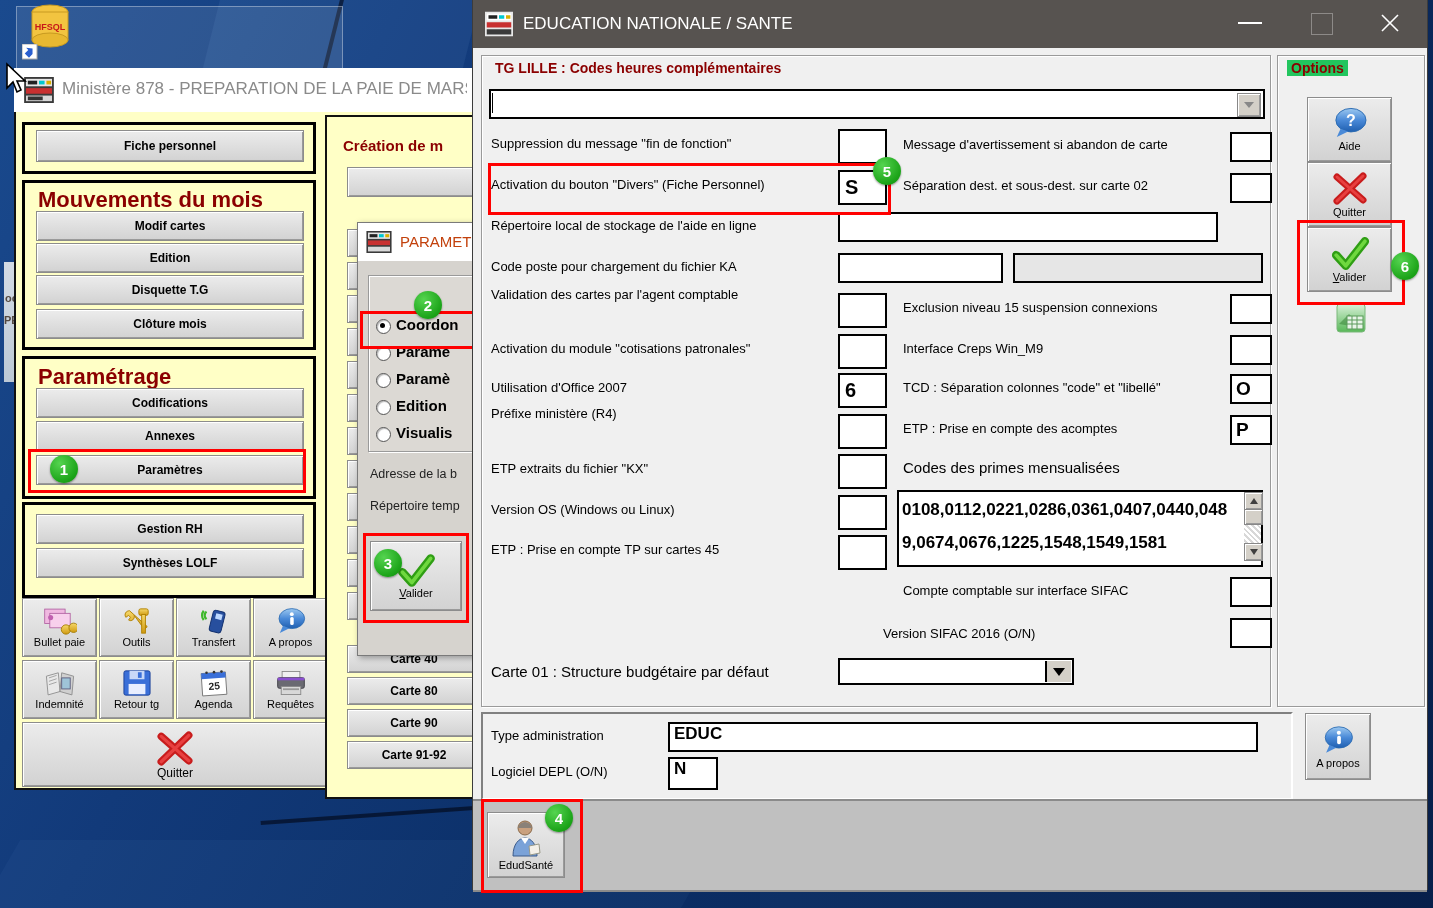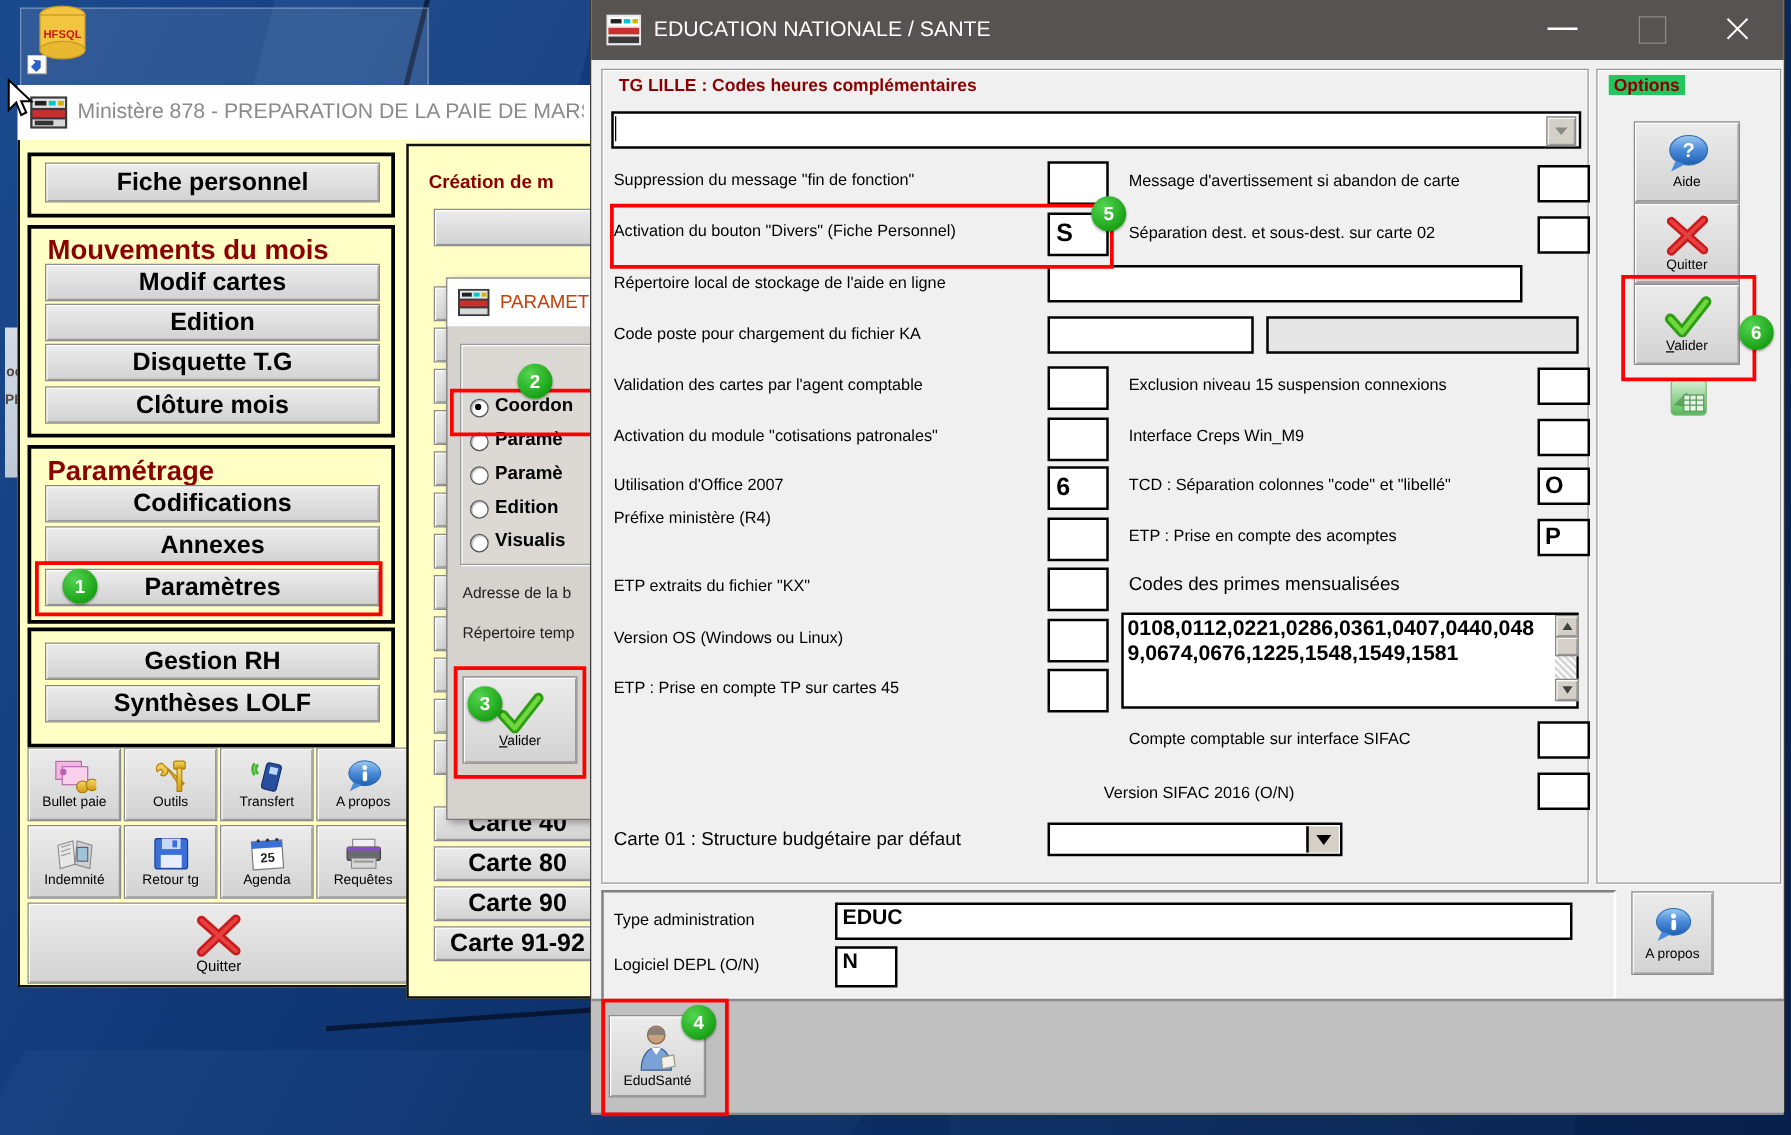--- a/index.html
+++ b/index.html
@@ -11,21 +11,21 @@
        background:linear-gradient(118deg,#1a4a8e 0%,#123a7a 28%,#0b2f67 55%,#071f4a 100%);}
   .wp-shape{background:rgba(120,170,230,0.10);}
   .wp-line{background:rgba(0,0,10,0.55);}
   .glass-pane{background:rgba(255,255,255,0.10);border:1px solid rgba(255,255,255,0.35);}
   .frag-strip{left:4px;top:262px;width:14px;height:120px;background:linear-gradient(#e8ecef,#cfd8de);opacity:.9;}
   .frag-txt{font-size:11px;color:#5a4a3a;font-weight:bold;}
   
   .btn3d{background:linear-gradient(#ececec,#d2d2d2);border:1px solid #8c8c8c;
          box-shadow:inset 1px 1px 0 #ffffff, inset -1px -1px 0 #9a9a9a;
          display:flex;align-items:center;justify-content:center;color:#000;}
-  .btn-big{font-weight:bold;font-size:20px;}
+  .btn-big{font-weight:bold;font-size:12px;}
   .panel{border:3px solid #000;background:transparent;}
   .hdr-red{color:#8b0000;font-weight:bold;font-size:22px;}
   .lbl{font-size:13px;color:#000;white-space:nowrap;}
   .lbl-lg{font-size:15px;color:#000;white-space:nowrap;}
   .chk{width:40px;height:31px;background:#fff;border:2px solid #000;font-weight:bold;font-size:20px;
        padding-left:5px;line-height:30px;color:#000;}
   .chk-sm{width:34px;height:26px;background:#fff;border:2px solid #000;font-weight:bold;font-size:19px;
        padding-left:4px;line-height:25px;color:#000;}
   .inp{background:#fff;border:2px solid #000;font-size:15px;color:#000;}
   .ann-box{border:3px solid #ff0000;z-index:50;pointer-events:none;}
@@ -339,21 +339,21 @@
     <div class="abs chk" style="left:365px;top:170px;">S</div>
     <div class="abs ann-box" style="left:15px;top:163px;width:397px;height:46px;"></div>
     <div class="abs ann-num" style="left:400px;top:157px;">5</div>
 
     <span class="abs lbl" style="left:18px;top:218px;">Répertoire local de stockage de l'aide en ligne</span>
     <div class="abs inp" style="left:365px;top:212px;width:376px;height:26px;"></div>
     <span class="abs lbl" style="left:18px;top:259px;">Code poste pour chargement du fichier KA</span>
     <div class="abs inp" style="left:365px;top:253px;width:161px;height:26px;"></div>
     <div class="abs inp" style="left:540px;top:253px;width:246px;height:26px;background:#e6e6e6;"></div>
 
-    <span class="abs lbl" style="left:18px;top:300px;">Validation des cartes par l'agent comptable</span>
+    <span class="abs lbl" style="left:18px;top:287px;">Validation des cartes par l'agent comptable</span>
     <div class="abs chk" style="left:365px;top:293px;"></div>
     <span class="abs lbl" style="left:18px;top:341px;">Activation du module "cotisations patronales"</span>
     <div class="abs chk" style="left:365px;top:334px;"></div>
     <span class="abs lbl" style="left:18px;top:380px;">Utilisation d'Office 2007</span>
     <div class="abs chk" style="left:365px;top:373px;">6</div>
     <span class="abs lbl" style="left:18px;top:406px;">Préfixe ministère (R4)</span>
     <div class="abs chk" style="left:365px;top:414px;"></div>
     <span class="abs lbl" style="left:18px;top:461px;">ETP extraits du fichier "KX"</span>
     <div class="abs chk" style="left:365px;top:454px;"></div>
     <span class="abs lbl" style="left:18px;top:502px;">Version OS (Windows ou Linux)</span>
@@ -369,21 +369,21 @@
     <div class="abs chk-sm" style="left:757px;top:294px;"></div>
     <span class="abs lbl" style="left:430px;top:341px;">Interface Creps Win_M9</span>
     <div class="abs chk-sm" style="left:757px;top:335px;"></div>
     <span class="abs lbl" style="left:430px;top:380px;">TCD : Séparation colonnes "code" et "libellé"</span>
     <div class="abs chk-sm" style="left:757px;top:374px;">O</div>
     <span class="abs lbl" style="left:430px;top:421px;">ETP : Prise en compte des acomptes</span>
     <div class="abs chk-sm" style="left:757px;top:415px;">P</div>
 
     <span class="abs lbl-lg" style="left:430px;top:459px;">Codes des primes mensualisées</span>
     <div class="abs inp" style="left:424px;top:490px;width:362px;height:73px;">
-      <div class="abs" style="left:3px;top:1px;width:332px;height:70px;font-weight:bold;font-size:17px;line-height:20px;word-break:break-all;overflow:hidden;">0108,0112,0221,0286,0361,0407,0440,0489,0674,0676,1225,1548,1549,1581</div>
+      <div class="abs" style="left:3px;top:1px;width:332px;height:70px;font-weight:bold;font-size:17px;line-height:33px;word-break:break-all;overflow:hidden;">0108,0112,0221,0286,0361,0407,0440,0489,0674,0676,1225,1548,1549,1581</div>
       <div class="abs" style="right:0;top:0;width:17px;height:69px;background:repeating-linear-gradient(45deg,#fff 0 2px,#d8d8d8 2px 4px);">
         <div class="abs scroll-box" style="left:0;top:0;width:17px;height:16px;">
             <div class="tri-up-sm"></div>
           </div>
         <div class="abs scroll-box" style="left:0;top:17px;width:17px;height:14px;"></div>
         <div class="abs scroll-box" style="left:0;bottom:0;width:17px;height:16px;">
             <div class="tri-dn-sm"></div>
           </div>
       </div>
     </div>

